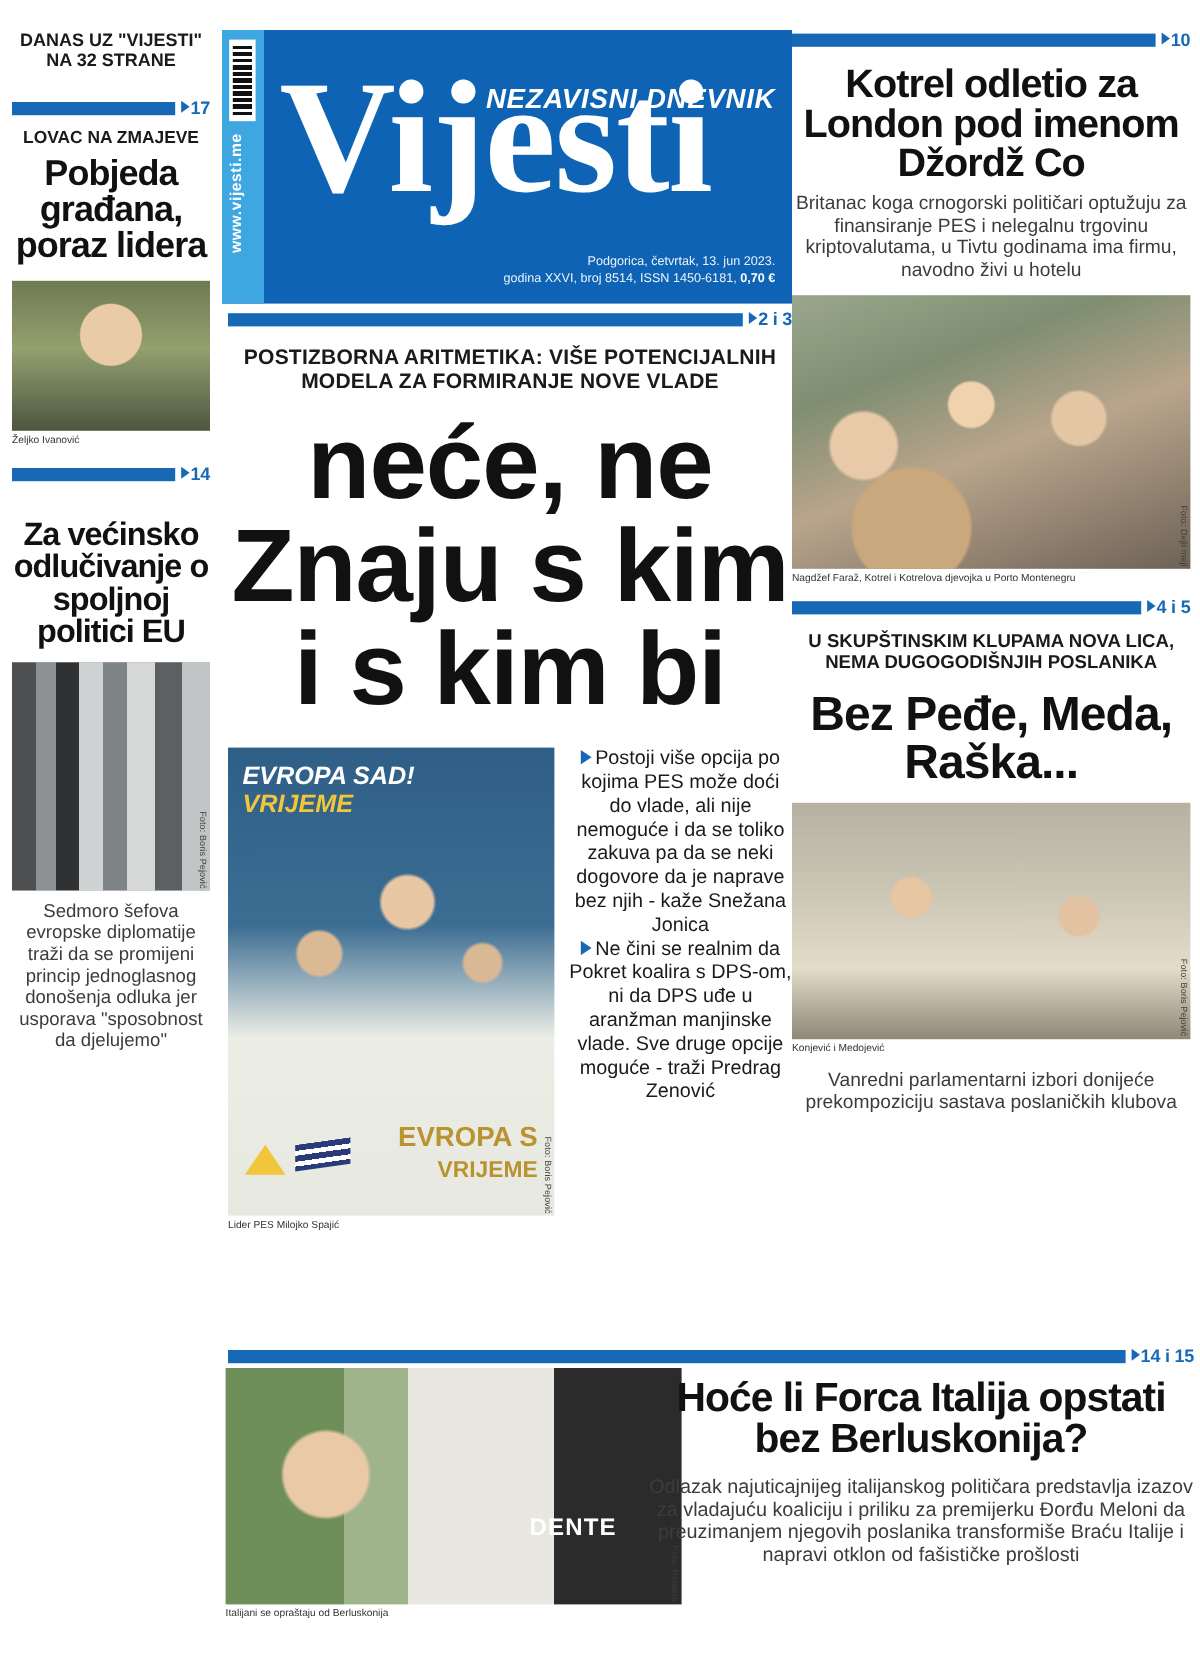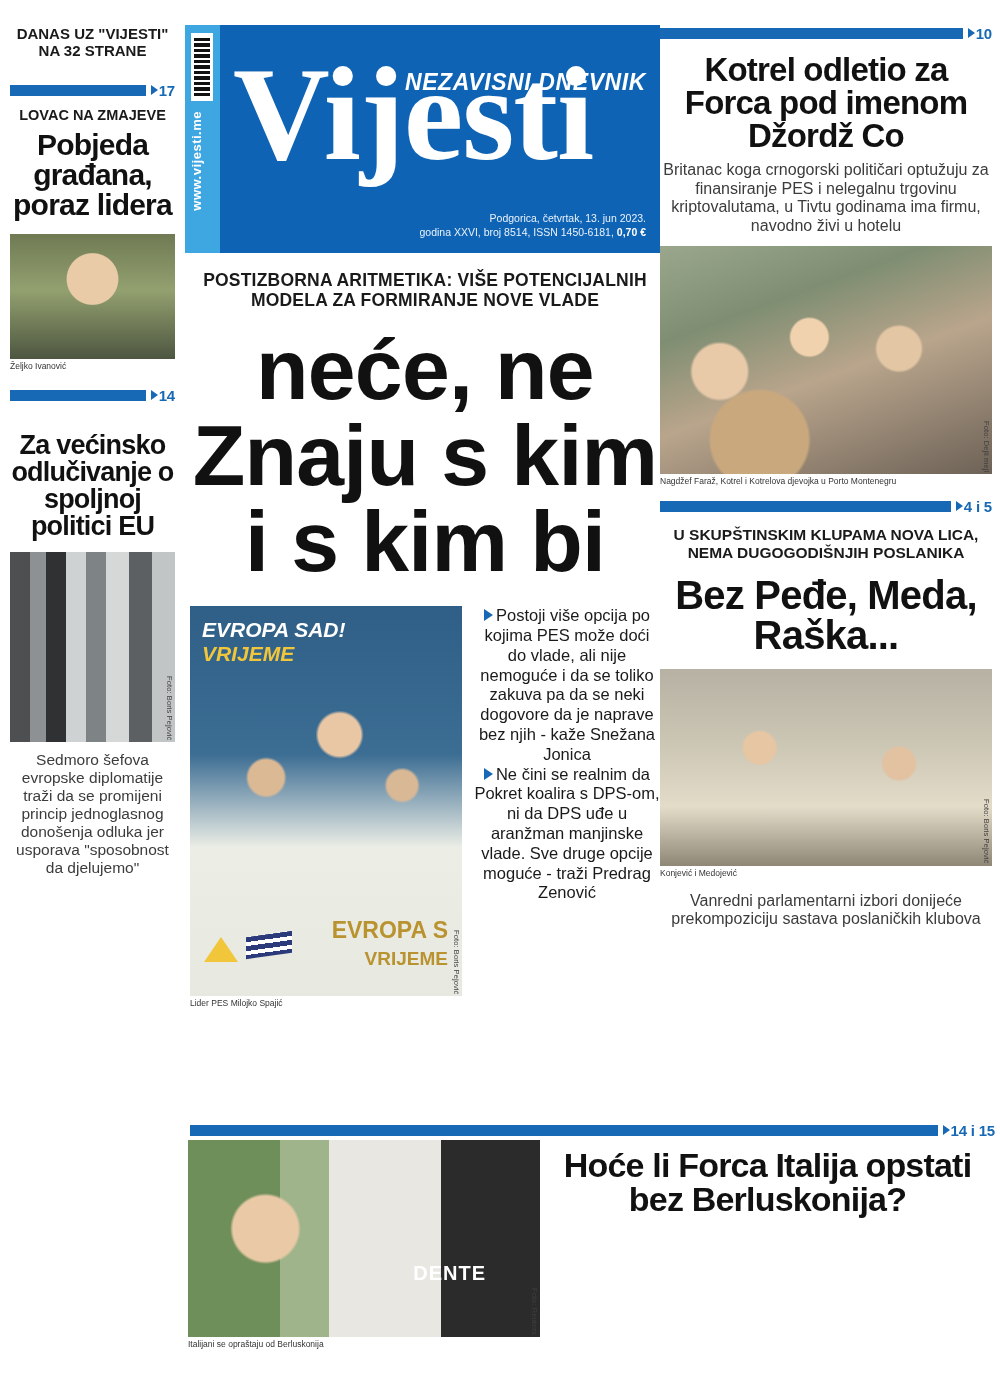--- a/index.html
+++ b/index.html
@@ -187,20 +187,26 @@
       <div class="photo ph-street" style="margin-top:12px;width:165px;height:190px;">
         <div class="credit">Foto: Boris Pejović</div>
       </div>
 
       <div class="lead" style="font-size:15.5px;margin-top:9px;">Sedmoro šefova evropske diplomatije traži da se promijeni princip jednoglasnog donošenja odluka jer usporava "sposobnost da djelujemo"</div>
     </div>
   </div>
 
   <div class="abs" id="center">
 
+    <div class="rule-row">
+      <div class="rule-bar"></div>
+      <div class="pagenum">
+        <span class="tri"></span><span>2 i 3</span>
+      </div>
+    </div>
 
     <div class="kicker" style="font-size:17.5px;margin-top:13px;letter-spacing:.2px;">POSTIZBORNA ARITMETIKA: VIŠE POTENCIJALNIH MODELA ZA FORMIRANJE NOVE VLADE</div>
 
     <div class="hl" style="font-size:86px;margin-top:16px;">
       <div>neće, ne</div>
       <div>Znaju s kim</div>
       <div>i s kim bi</div>
     </div>
 
     <div style="display:flex;gap:12px;margin-top:22px;">
@@ -227,37 +233,37 @@
   <div class="abs" style="left:190px;top:1122px;width:805px;">
     <div class="rule-row">
       <div class="rule-bar"></div>
       <div class="pagenum">
         <span class="tri"></span><span>14 i 15</span>
       </div>
     </div>
   </div>
 
   <div class="abs" style="left:188px;top:1140px;width:340px;">
-    <div class="photo ph-poster" style="width:352px;height:197px;">
+    <div class="photo ph-poster" style="width:380px;height:197px;">
       <div style="position:absolute;right:54px;bottom:52px;color:#fff;font-weight:700;font-size:20px;letter-spacing:1px;">DENTE</div>
       <div class="credit">Foto: Reuters</div>
     </div>
     <div class="caption">Italijani se opraštaju od Berluskonija</div>
   </div>
 
   <div class="abs" id="right">
 
     <div>
       <div class="rule-row">
         <div class="rule-bar"></div>
         <div class="pagenum">
           <span class="tri"></span><span>10</span>
         </div>
       </div>
-      <div class="hl" style="font-size:33px;margin-top:11px;">Kotrel odletio za Forca pod imenom Džordž Co</div>
+      <div class="hl" style="font-size:33px;margin-top:11px;">Kotrel odletio za London pod imenom Džordž Co</div>
       <div class="lead" style="font-size:16px;margin-top:9px;">Britanac koga crnogorski političari optužuju za finansiranje PES i nelegalnu trgovinu kriptovalutama, u Tivtu godinama ima firmu, navodno živi u hotelu</div>
 
       <div class="photo ph-people" style="margin-top:11px;width:332px;height:228px;">
         <div class="credit">Foto: Dejli mejl</div>
       </div>
       <div class="caption">Nagdžef Faraž, Kotrel i Kotrelova djevojka u Porto Montenegru</div>
     </div>
 
     <div style="margin-top:12px;">
       <div class="rule-row">
@@ -273,15 +279,16 @@
         <div class="credit">Foto: Boris Pejović</div>
       </div>
       <div class="caption">Konjević i Medojević</div>
 
       <div class="lead" style="font-size:16px;margin-top:14px;">Vanredni parlamentarni izbori donijeće prekompoziciju sastava poslaničkih klubova</div>
     </div>
   </div>
 
   <div class="abs" style="left:540px;top:1148px;width:455px;">
     <div class="hl" style="font-size:34px;">Hoće li Forca Italija opstati bez Berluskonija?</div>
+    <div class="lead" style="font-size:16.5px;margin-top:14px;">Odlazak najuticajnijeg italijanskog političara predstavlja izazov za vladajuću koaliciju i priliku za premijerku Đorđu Meloni da preuzimanjem njegovih poslanika transformiše Braću Italije i napravi otklon od fašističke prošlosti</div>
   </div>
 
 </div>
 
 </body></html>

